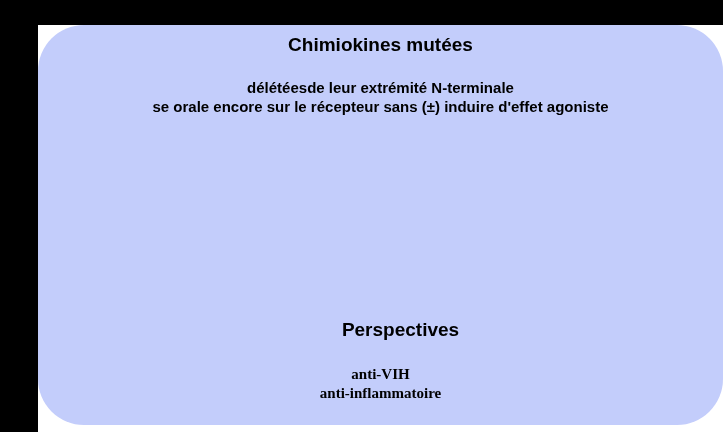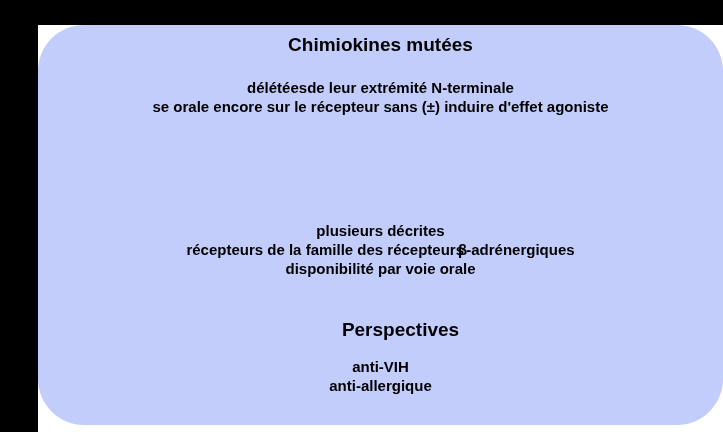--- a/index.html
+++ b/index.html
@@ -100,21 +100,21 @@
   
   #sec-chimiokines-title { top: 9px; }
   #sec-chimiokines-body  { top: 53px; }
 
   
   #sec-petites-title { top: 148px; }
   #sec-petites-body  { top: 196px; }
 
   
   #sec-perspectives-title { top: 294px; margin-left: 20px; }
-  #sec-perspectives-body  { top: 332px; }
+  #sec-perspectives-body  { top: 340px; font-family: Liberation Serif, serif; }
 
   
   .kern-overlap {
     display: inline-block;
     margin-left: -6px;
     margin-right: -1px;
   }
 </style>
 </head>
 <body>
@@ -131,28 +131,23 @@
   <div id="content">
 
     <div class="block" id="sec-chimiokines-title">
       <div class="heading">Chimiokines mutées</div>
     </div>
     <div class="block" id="sec-chimiokines-body">
       <div class="body-line">délétéesde leur extrémité N-terminale</div>
       <div class="body-line">se orale encore sur le récepteur sans (±) induire d'effet agoniste</div>
     </div>
 
-    <div class="block" id="sec-petites-body">
-      <div class="body-line">plusieurs décrites</div>
-      <div class="body-line"><span>récepteurs de la famille des récepteurs</span><span class="kern-overlap">β</span><span>-adrénergiques</span></div>
-      <div class="body-line">disponibilité par voie orale</div>
-    </div>
 
     <div class="block" id="sec-perspectives-title">
       <div class="heading">Perspectives</div>
     </div>
     <div class="block" id="sec-perspectives-body">
       <div class="body-line">anti-VIH</div>
-      <div class="body-line">anti-allergique</div>
+      <div class="body-line">anti-inflammatoire</div>
     </div>
 
   </div>
 </div>
 
 </body></html>

